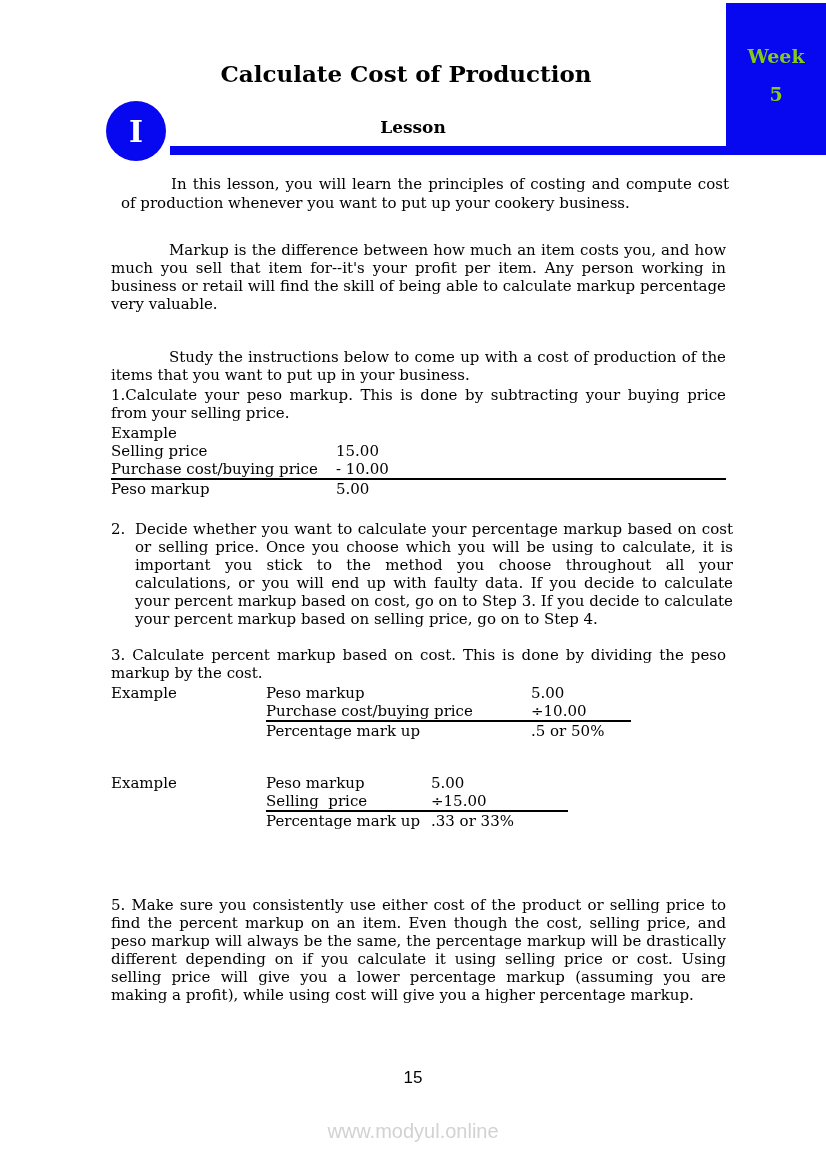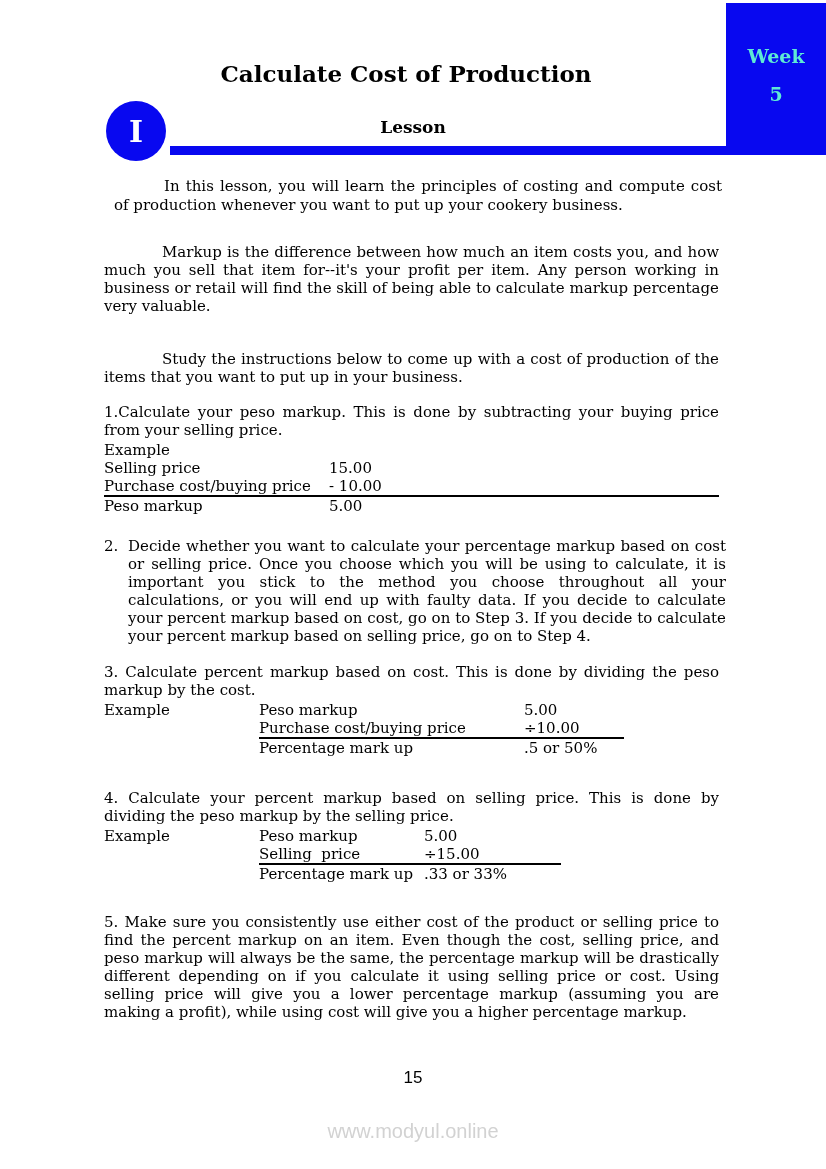--- a/index.html
+++ b/index.html
@@ -14,40 +14,40 @@
   .page-title{
     position:absolute;top:60px;left:0;width:812px;
     text-align:center;
     font-size:23px;font-weight:bold;
   }
   .week-box{
     position:absolute;top:3px;left:726px;width:100px;height:152px;
     background:#0808f0;
     display:flex;flex-direction:column;align-items:center;
     padding-top:42px;box-sizing:border-box;
-    color:#5eead4;font-weight:bold;font-size:19px;
+    color:#84cc16;font-weight:bold;font-size:19px;
   }
   .week-box .week-num{margin-top:16px;}
   .i-circle{
     position:absolute;top:101px;left:106px;width:60px;height:60px;
     border-radius:50%;background:#0808f0;
     display:flex;align-items:center;justify-content:center;
     color:#fff;font-weight:bold;font-size:30px;
   }
   .lesson-heading{
     position:absolute;top:117px;left:0;width:826px;
     text-align:center;font-weight:bold;font-size:17px;
   }
   .blue-rule{
     position:absolute;top:146px;left:170px;width:556px;height:9px;
     background:#0808f0;
   }
   .block{
-    position:absolute;left:104px;width:615px;
-    font-size:15px;line-height:18px;text-align:justify;margin-top:17px;
+    position:absolute;left:111px;width:615px;
+    font-size:15px;line-height:18px;text-align:justify;
   }
   .intro{top:160px;text-indent:50px;padding-left:10px;width:608px;line-height:19px;}
   .para-markup{top:226px;text-indent:58px;}
   .para-study{top:333px;text-indent:58px;}
   .step1{top:386px;}
   .step2{top:520px;width:622px;display:flex;}
   .step2 .stepnum{width:24px;flex-shrink:0;}
   .step2 .stepbody{text-align:justify;}
   .step3{top:646px;}
   .step4{top:772px;}
@@ -150,21 +150,20 @@
         </div>
         <div class="exrow s3">
           <span class="exlabel">Percentage mark up</span>
           <span class="exval w67">.5 or 50%</span>
         </div>
       </div>
     </div>
   </div>
 
   <div class="block step4">
-    <div>4. Calculate your percent markup based on selling price. This is done by dividing the peso markup by the selling price.</div>
     <div class="exwrap ex-section">
       <span class="ex-inline-label">Example</span>
       <div class="extable">
         <div class="exrow s4">
           <span class="exlabel">Peso markup</span>
           <span class="exval w93">5.00</span>
         </div>
         <div class="exrow s4 uline">
           <span class="exlabel">Selling  price</span>
           <span class="exval w97">÷15.00</span>

